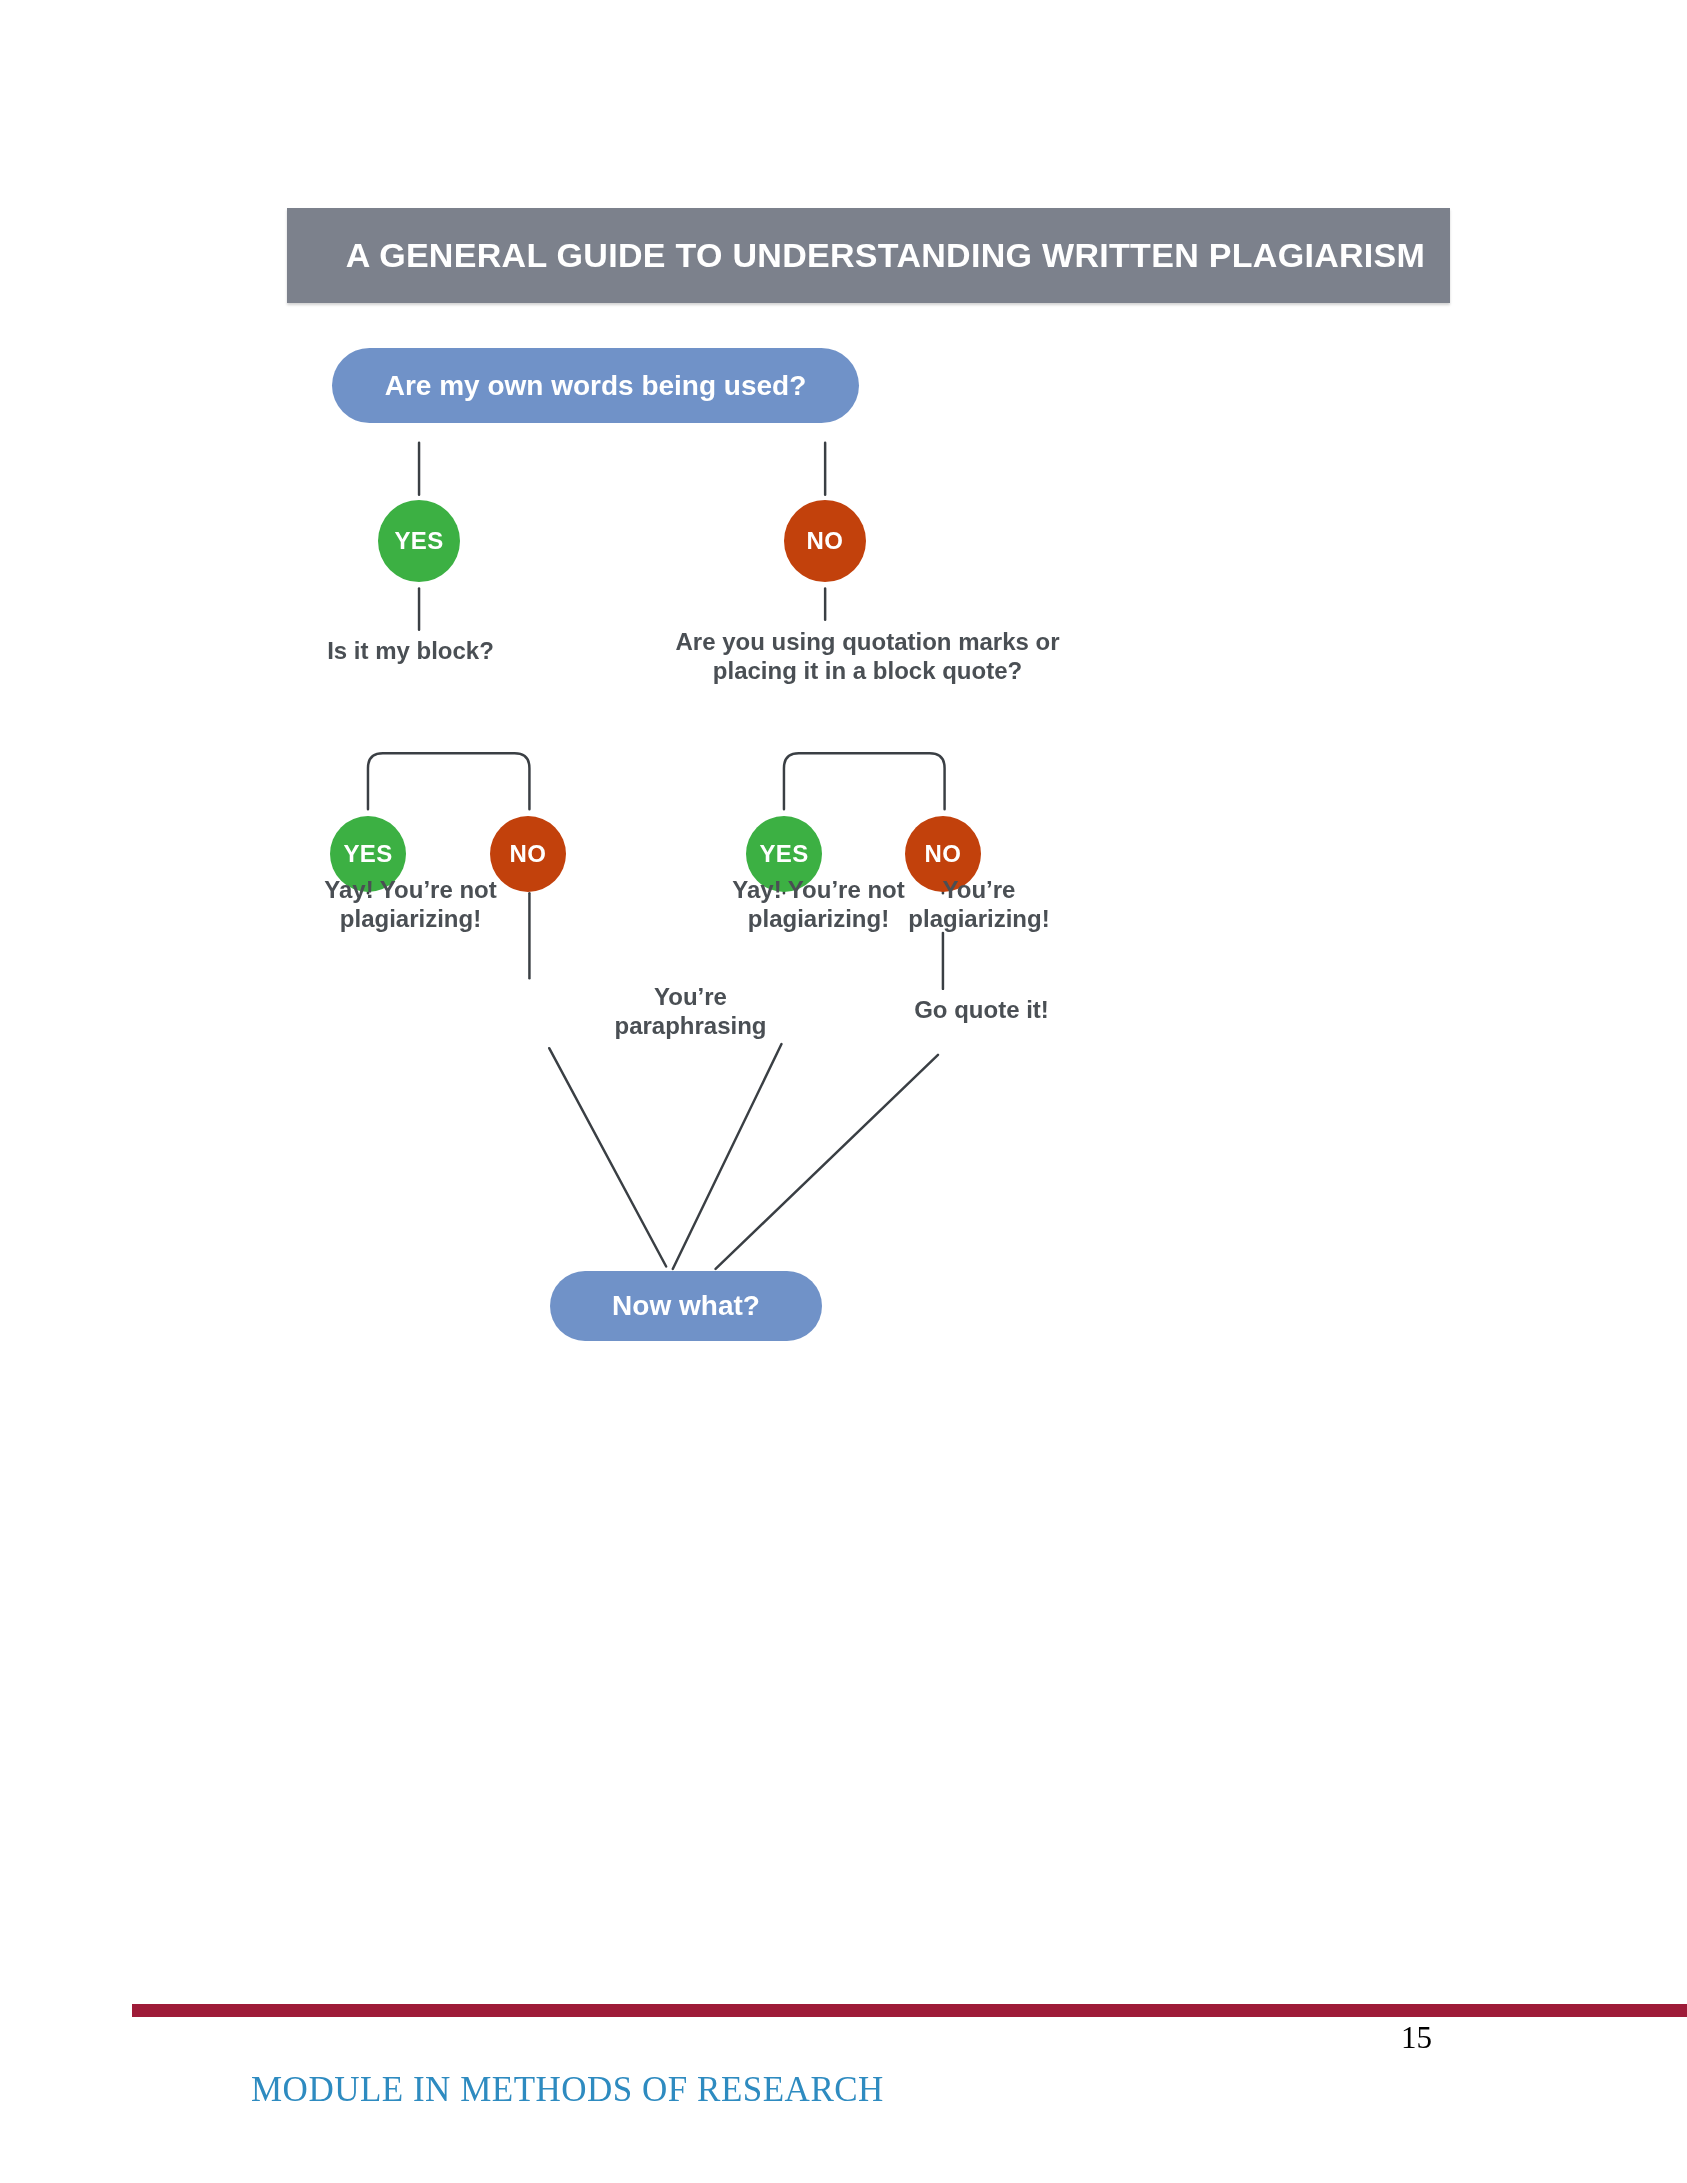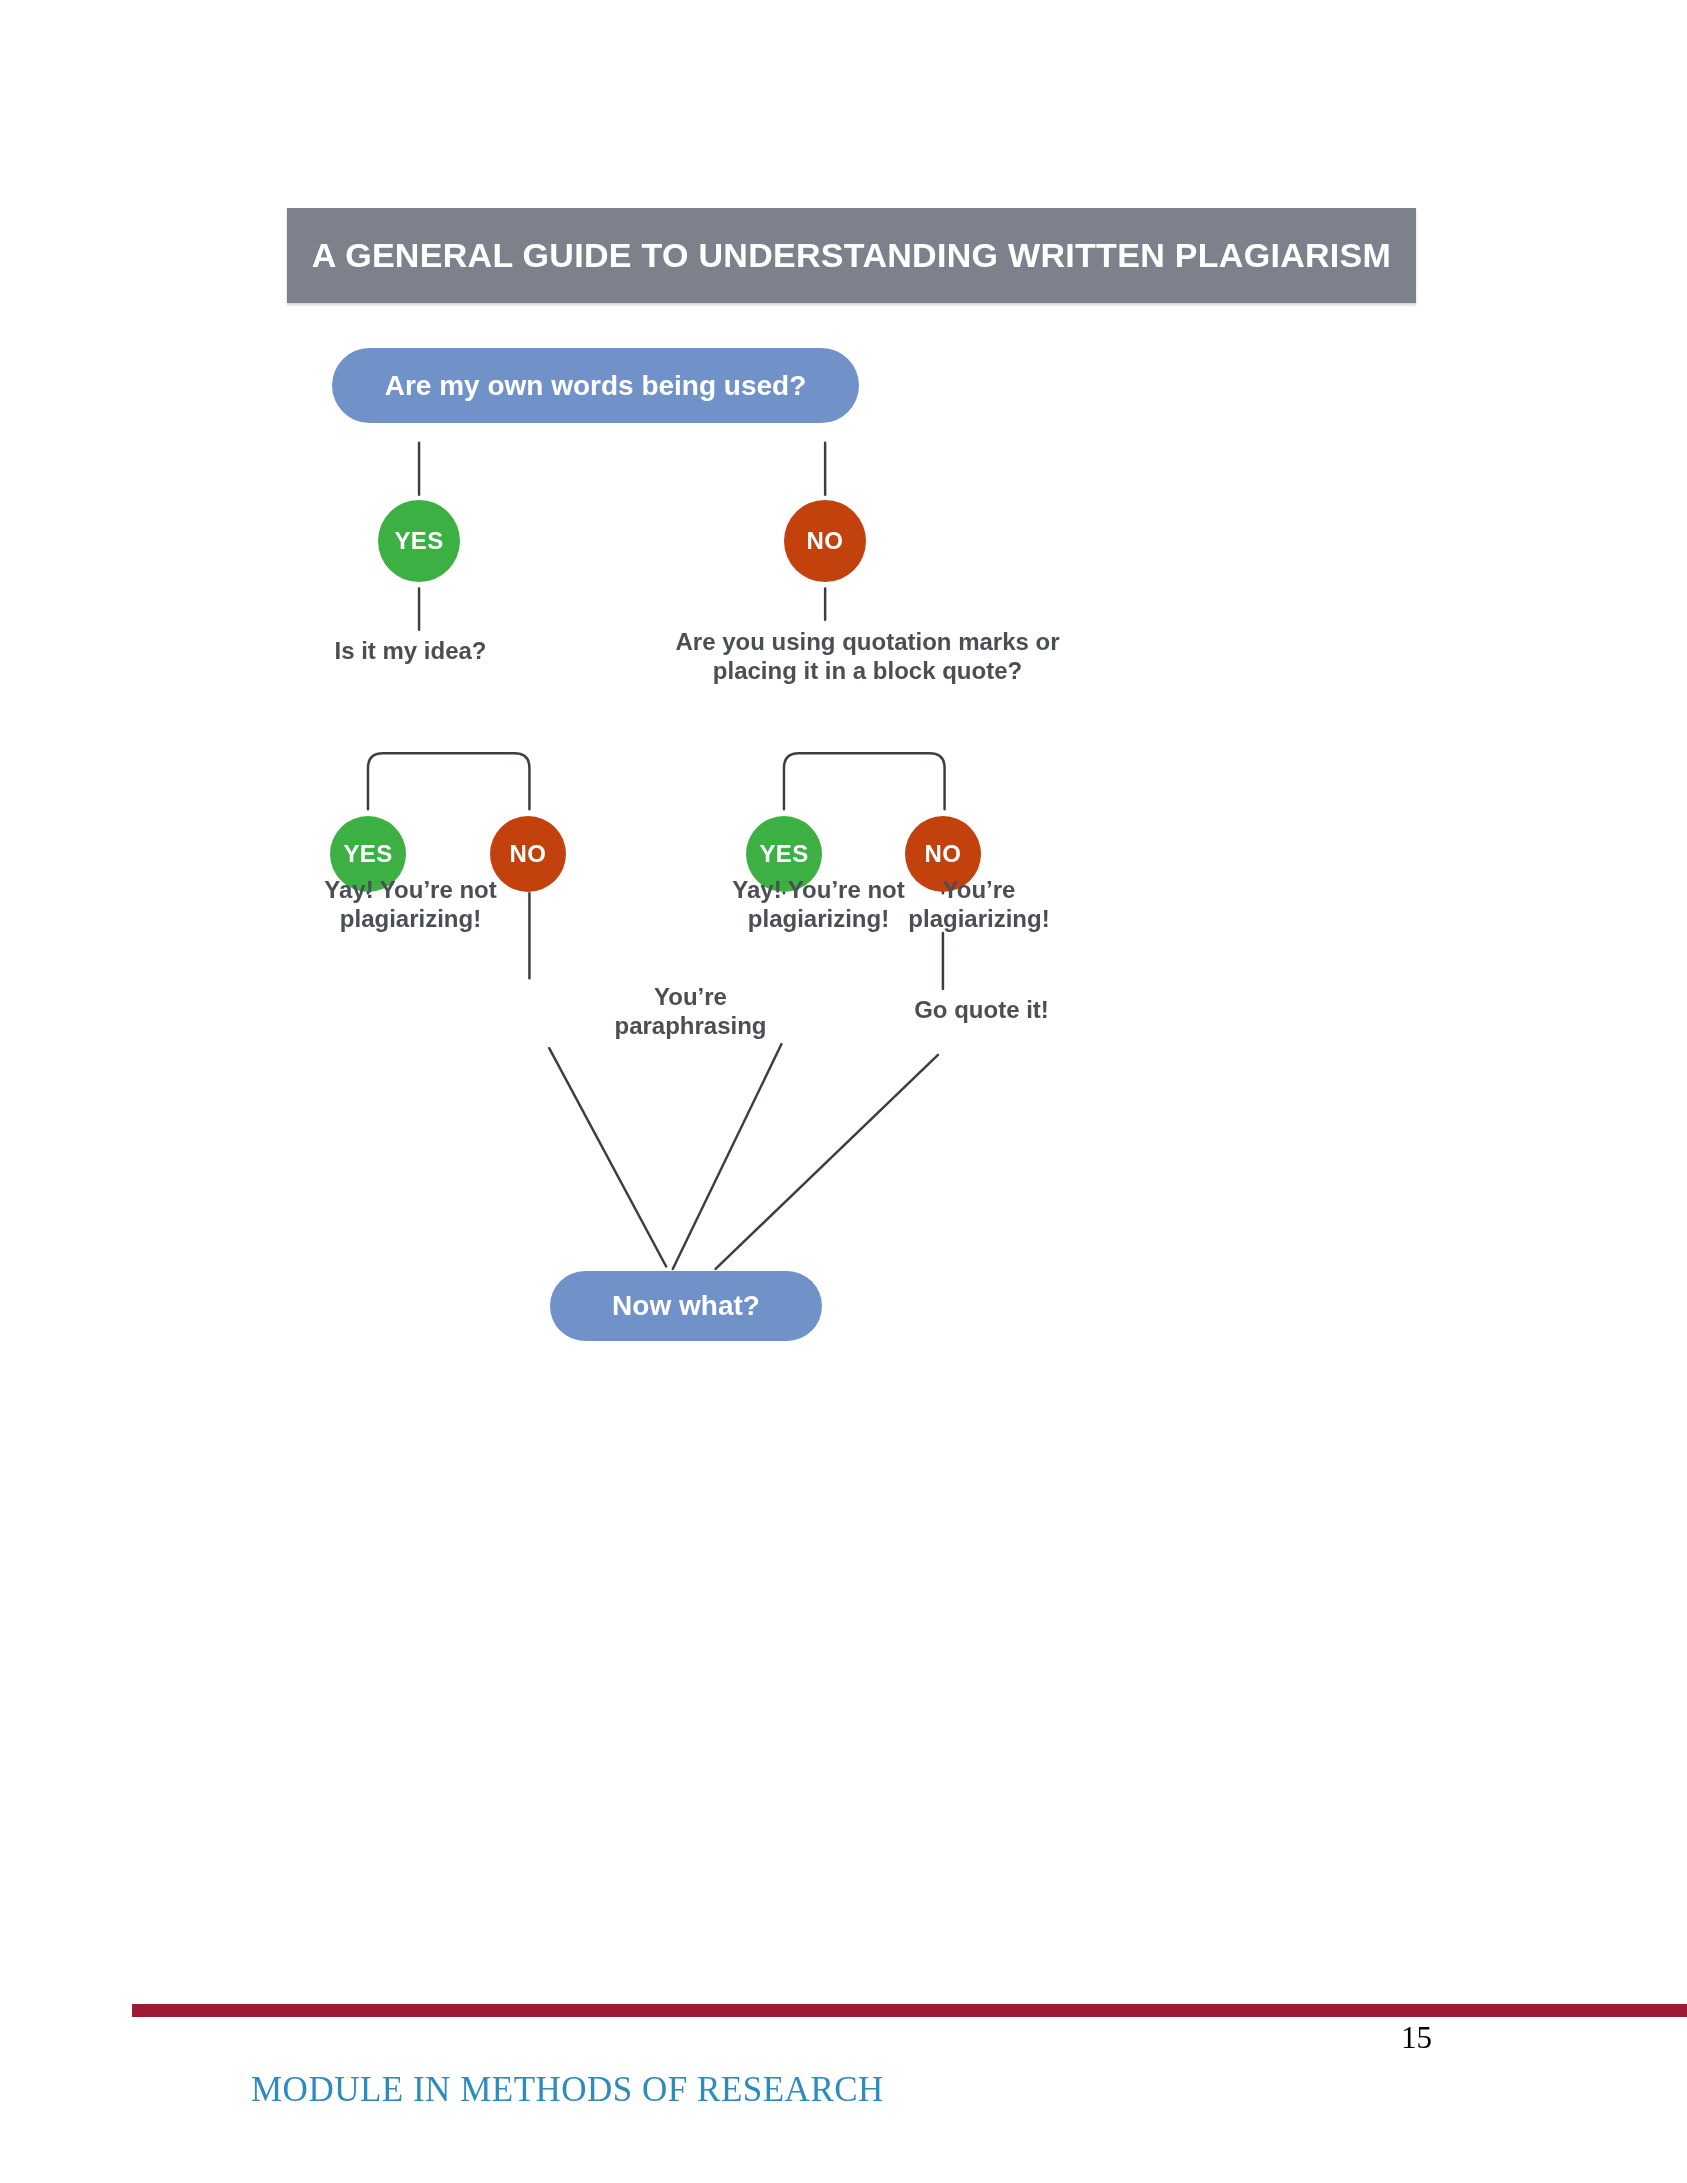--- a/index.html
+++ b/index.html
@@ -29,20 +29,21 @@
     position: absolute;
     left: 0;
     top: 0;
     width: 1129px;
     height: 95px;
     background: #7c818c;
     display: flex;
     align-items: center;
     justify-content: center;
     box-shadow: 0 1.6px 2.5px rgba(0,0,0,0.18);
+    padding-left: 34px;
   }
   .banner-text {
     color: #ffffff;
     font-size: 34px;
     font-weight: bold;
     letter-spacing: 0.3px;
     white-space: nowrap;
     font-family: "Liberation Sans", sans-serif;
   }
 
@@ -191,21 +192,21 @@
     <span>Are my own words being used?</span>
   </div>
 
   <div class="circle yes c-yes-1">
     <span>YES</span>
   </div>
   <div class="circle no c-no-1">
     <span>NO</span>
   </div>
 
-  <div class="lbl q-left">Is it my idea?</div>
+  <div class="lbl q-left">Is it my block?</div>
   <div class="lbl q-right">Are you using quotation marks or placing it in a block quote?</div>
 
   <div class="circle yes c-yes-2">
     <span>YES</span>
   </div>
   <div class="circle no c-no-2">
     <span>NO</span>
   </div>
   <div class="circle yes c-yes-3">
     <span>YES</span>

